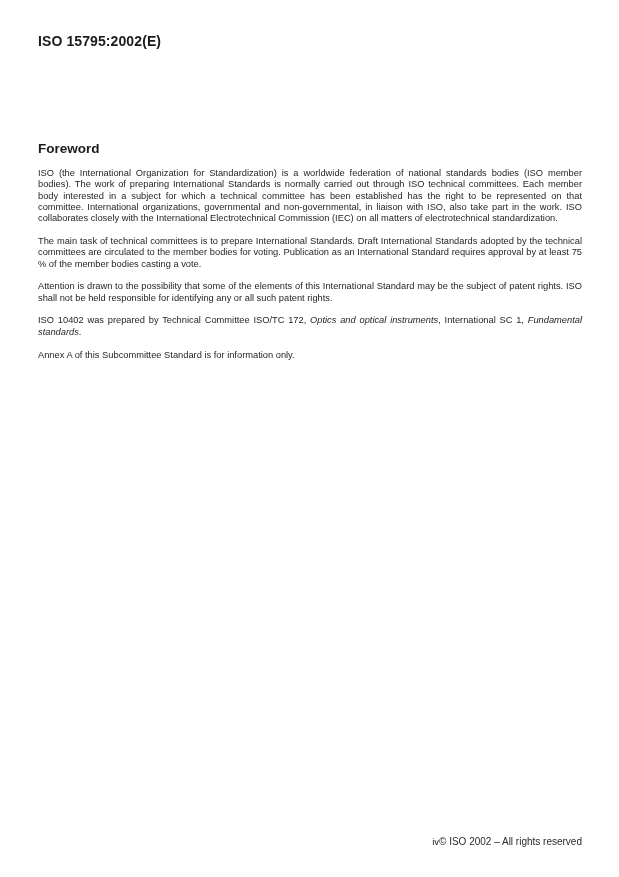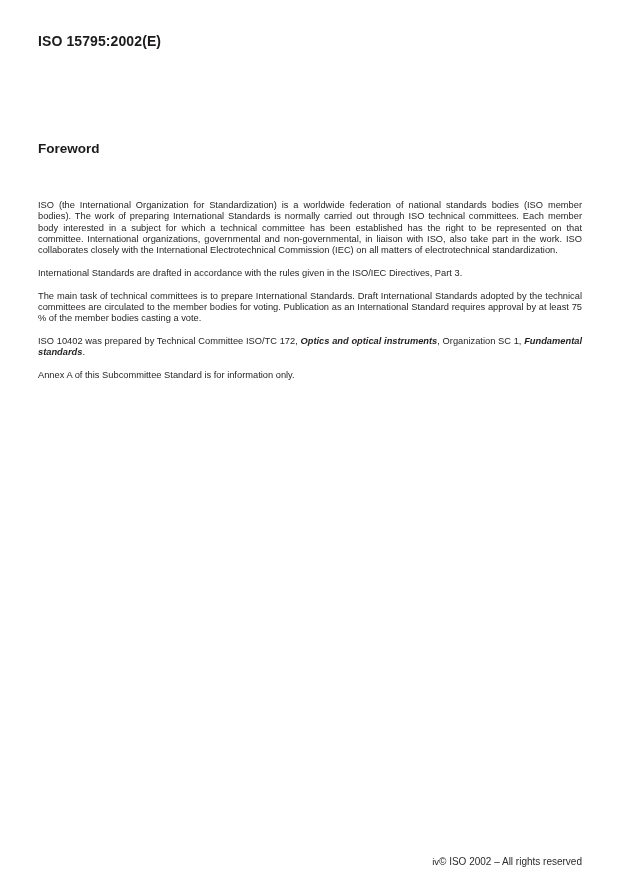--- a/index.html
+++ b/index.html
@@ -38,34 +38,32 @@
   }
   .content {
     position: absolute;
     top: 168px;
     left: 38px;
     width: 544px;
     font-size: 9.3px;
     line-height: 11.3px;
     text-align: justify;
     color: #211e1e;
-    margin-top: 32px;
   }
   .content p {
     margin: 0 0 11.5px 0;
   }
   .content em {
     font-style: italic;
-    font-weight: bold;
   }
   .footer {
     position: absolute;
     left: 38px;
     right: 37px;
-    top: 856px;
+    top: 836px;
     display: flex;
     justify-content: flex-end;
     align-items: baseline;
   }
   .page-number {
     font-size: 9.5px;
     color: #211e1e;
   }
   .copyright {
     font-size: 10px;
@@ -77,26 +75,26 @@
 
 <div class="page">
 
   <div class="doc-id">ISO 15795:2002(E)</div>
 
   <h1 class="foreword-title">Foreword</h1>
 
   <div class="content">
     <p>ISO (the International Organization for Standardization) is a worldwide federation of national standards bodies (ISO member bodies). The work of preparing International Standards is normally carried out through ISO technical committees. Each member body interested in a subject for which a technical committee has been established has the right to be represented on that committee. International organizations, governmental and non-governmental, in liaison with ISO, also take part in the work. ISO collaborates closely with the International Electrotechnical Commission (IEC) on all matters of electrotechnical standardization.</p>
 
-    <p>International Standards are drafted in accordance with the rules given in the ISO/IEC Directives, Part 3.</p>
 
     <p>The main task of technical committees is to prepare International Standards. Draft International Standards adopted by the technical committees are circulated to the member bodies for voting. Publication as an International Standard requires approval by at least 75 % of the member bodies casting a vote.</p>
 
+    <p>Attention is drawn to the possibility that some of the elements of this International Standard may be the subject of patent rights. ISO shall not be held responsible for identifying any or all such patent rights.</p>
 
-    <p><span>ISO 10402 was prepared by Technical Committee ISO/TC 172, </span><em>Optics and optical instruments</em><span>, Organization SC 1, </span><em>Fundamental standards</em><span>.</span></p>
+    <p><span>ISO 10402 was prepared by Technical Committee ISO/TC 172, </span><em>Optics and optical instruments</em><span>, International SC 1, </span><em>Fundamental standards</em><span>.</span></p>
 
     <p>Annex A of this Subcommittee Standard is for information only.</p>
   </div>
 
   <div class="footer">
     <span class="page-number">iv</span>
     <span class="copyright">© ISO 2002 – All rights reserved</span>
   </div>
 
 </div>

